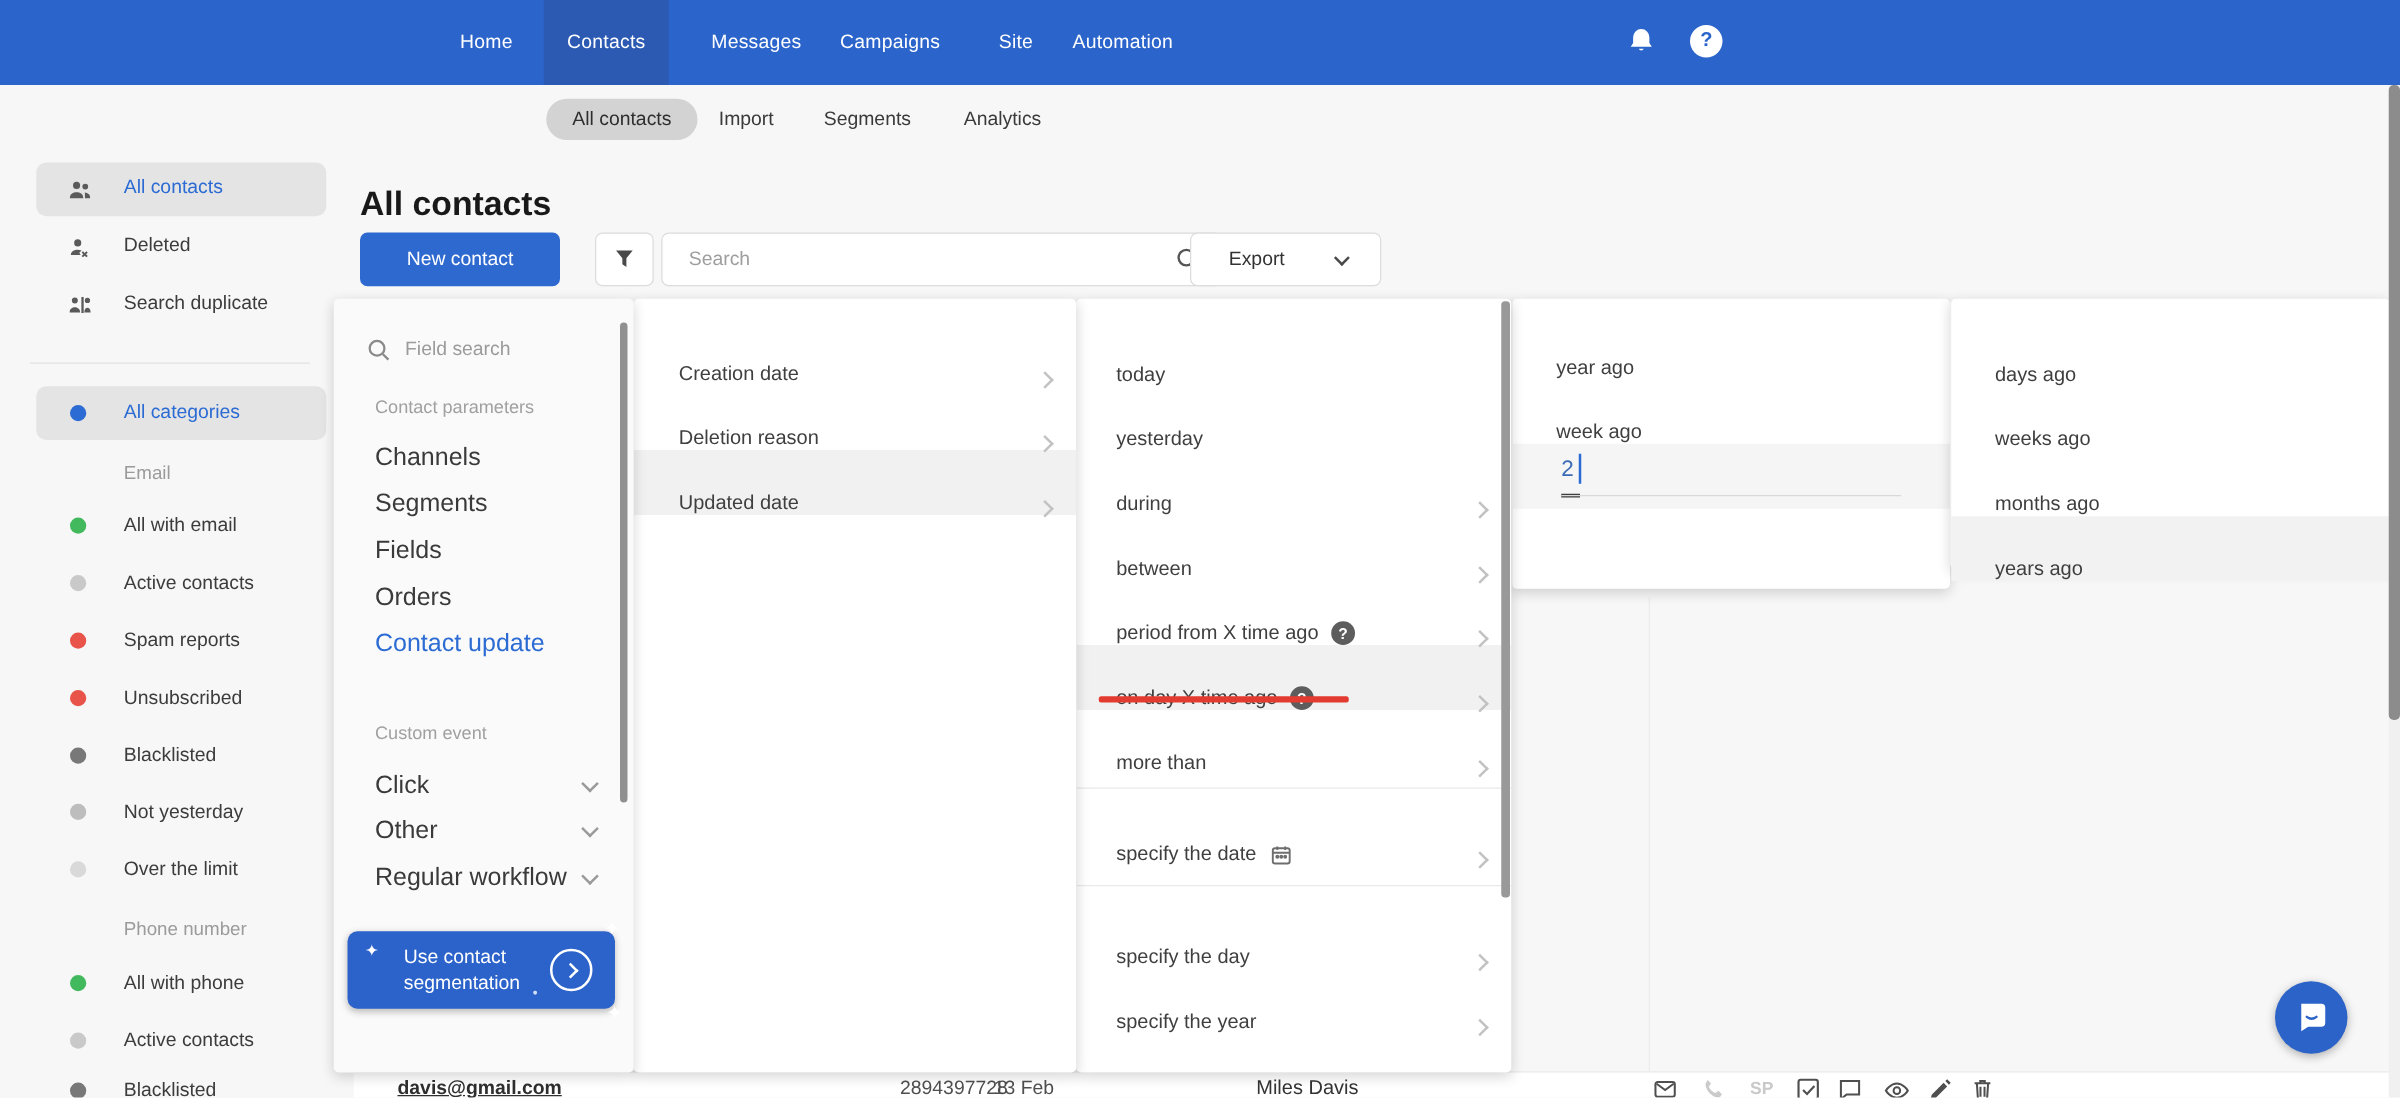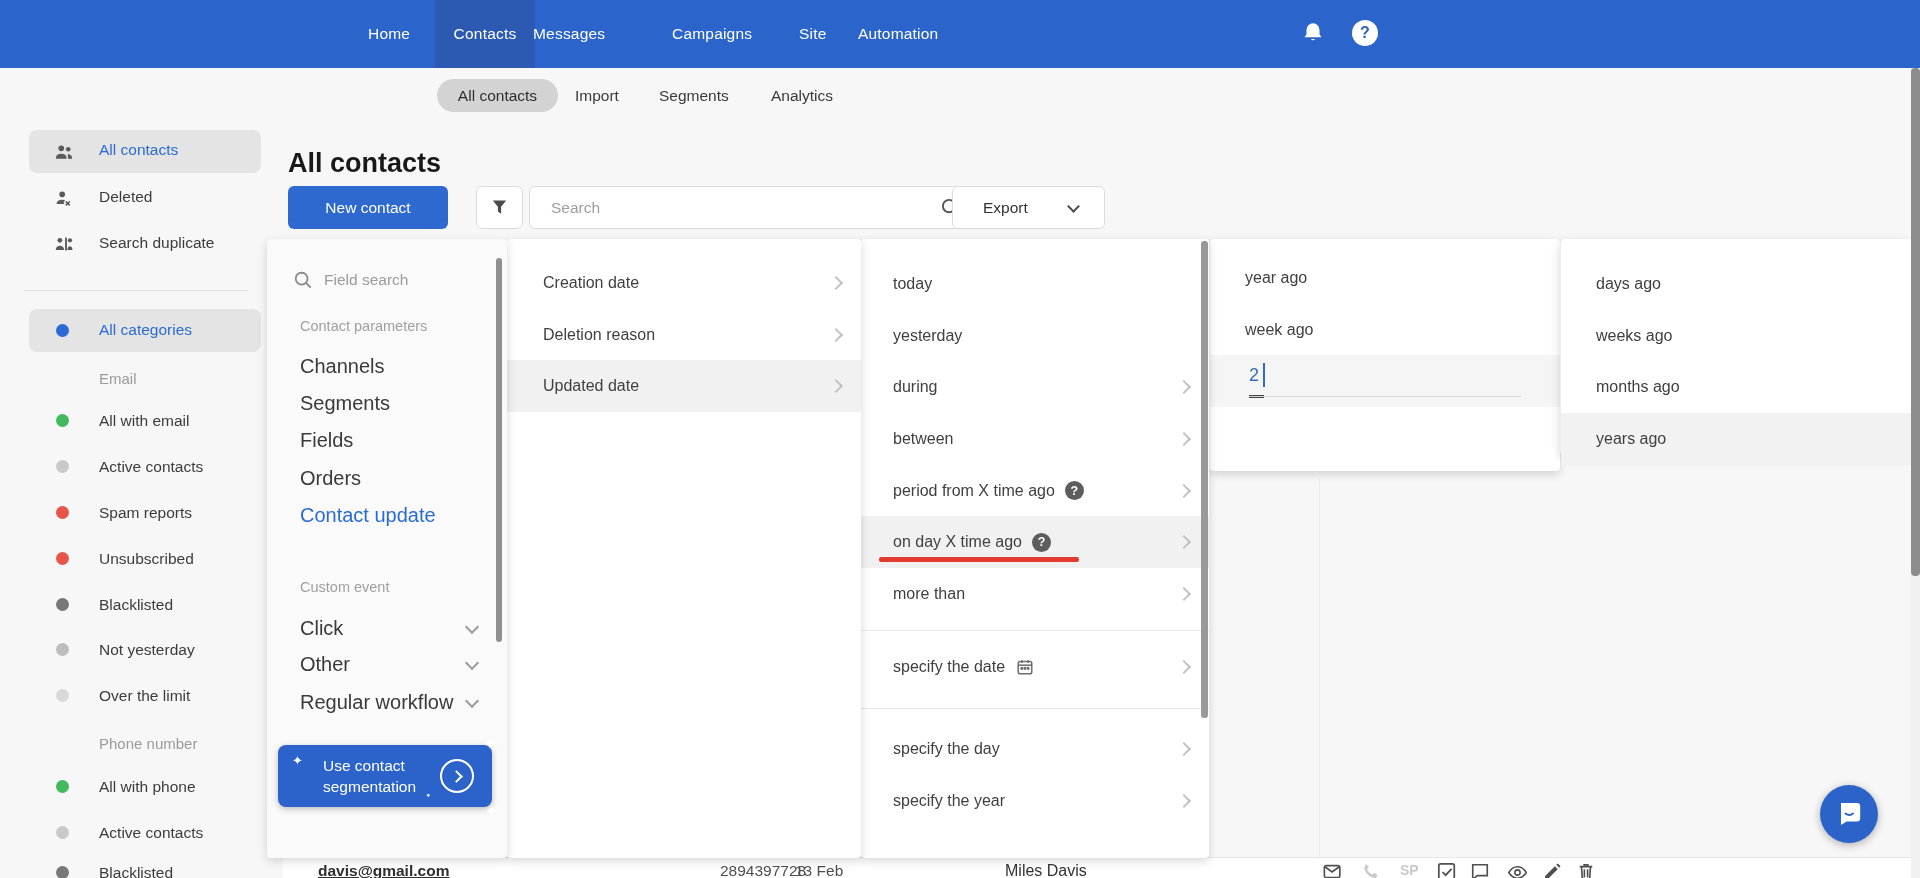--- a/index.html
+++ b/index.html
@@ -50,21 +50,21 @@
 
   
   .panel{position:absolute;top:239px;background:#fff;border-radius:4px;box-shadow:0 3px 10px rgba(0,0,0,.16);
          box-sizing:border-box}
   #panel1{left:267px;width:240px;height:619px;background:#fafafa;z-index:24}
   #panel2{left:507px;width:354px;height:619px;z-index:23;padding-top:18px}
   #panel3{left:861px;width:348px;height:619px;z-index:22;padding-top:19px;overflow:hidden}
   #panel4{left:1209px;width:351px;height:232px;z-index:21;padding-top:13px;border-left:1px solid #ededed}
   #panel5{left:1560px;width:352px;height:216px;z-index:21;padding-top:19px;border-left:1px solid #ededed}
 
-  .mrow{height:51.7px;display:flex;align-items:center;padding:0 20px 0 32px;font-size:16px;color:#3f3f3f;cursor:pointer}
+  .mrow{height:51.7px;display:flex;align-items:flex-end;padding:0 20px 0 32px;font-size:16px;color:#3f3f3f;cursor:pointer}
   .mrow .chev{margin-left:auto;flex:none}
   .mrow.hl{background:#f1f1f1}
   .mrow2{padding-left:36px}
   .mdiv{height:1px;background:#e9e9e9;margin:10px 0}
   .mdiv2{height:1px;background:#e9e9e9;margin:15px 0}
   .qhelp{width:19px;height:19px;border-radius:50%;background:#5d5d5d;color:#fff;font-size:12.5px;font-weight:bold;
          display:flex;align-items:center;justify-content:center;margin-left:10px;flex:none}
 
   
   .p1-item{position:absolute;left:33px;font-size:20px;color:#3a3a3a;white-space:nowrap;cursor:pointer}
@@ -102,21 +102,21 @@
             box-shadow:0 2px 8px rgba(0,0,0,.3);z-index:50;display:flex;align-items:center;justify-content:center;cursor:pointer}
 
   svg{display:block}
 </style>
 </head>
 <body>
 
 <header class="topnav">
   <div class="nav-item" style="left:368px">Home</div>
   <div class="nav-item active" style="left:435px;width:100px">Contacts</div>
-  <div class="nav-item" style="left:533px">Messages</div>
+  <div class="nav-item" style="left:569px">Messages</div>
   <div class="nav-item" style="left:672px">Campaigns</div>
   <div class="nav-item" style="left:799px">Site</div>
   <div class="nav-item" style="left:858px">Automation</div>
   <span class="nav-icon" style="left:1300px">
     <svg width="26" height="26" viewBox="0 0 24 24" fill="#fff">
         <path d="M12 3a6 6 0 0 0-6 6v4.2L4.2 16h15.6L18 13.2V9a6 6 0 0 0-6-6z"></path>
         <path d="M10.2 17.5a1.9 1.9 0 0 0 3.6 0z"></path>
       </svg>
   </span>
   <span class="help-circle" style="left:1352px;top:20px">?</span>

